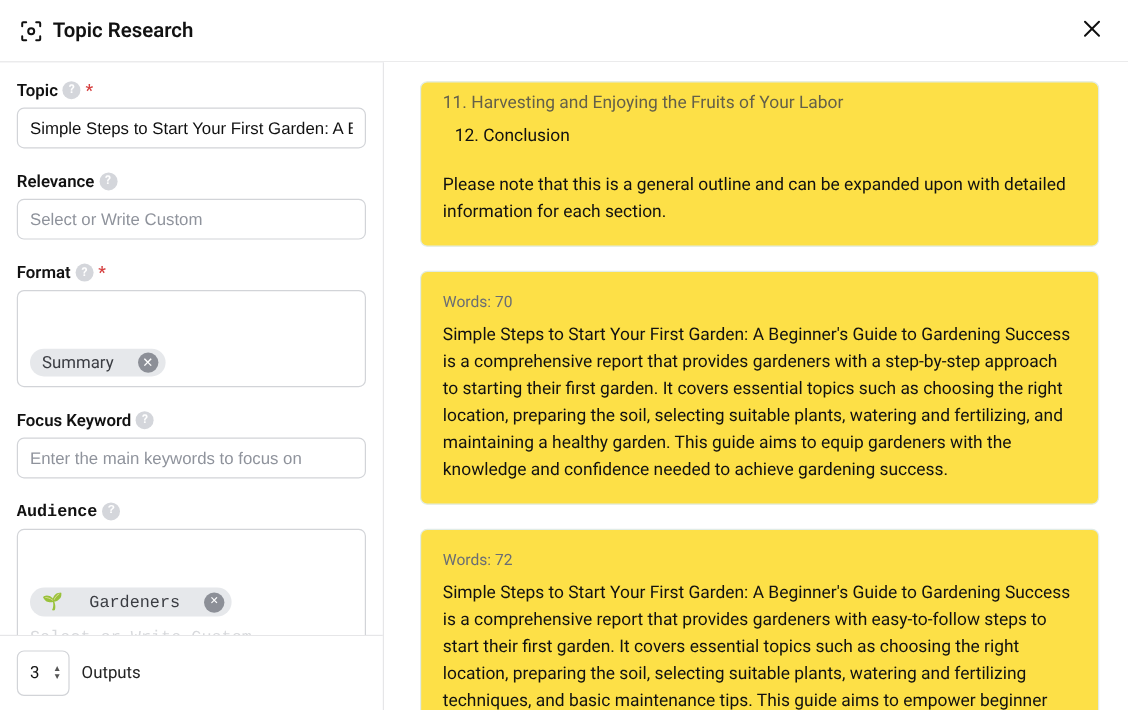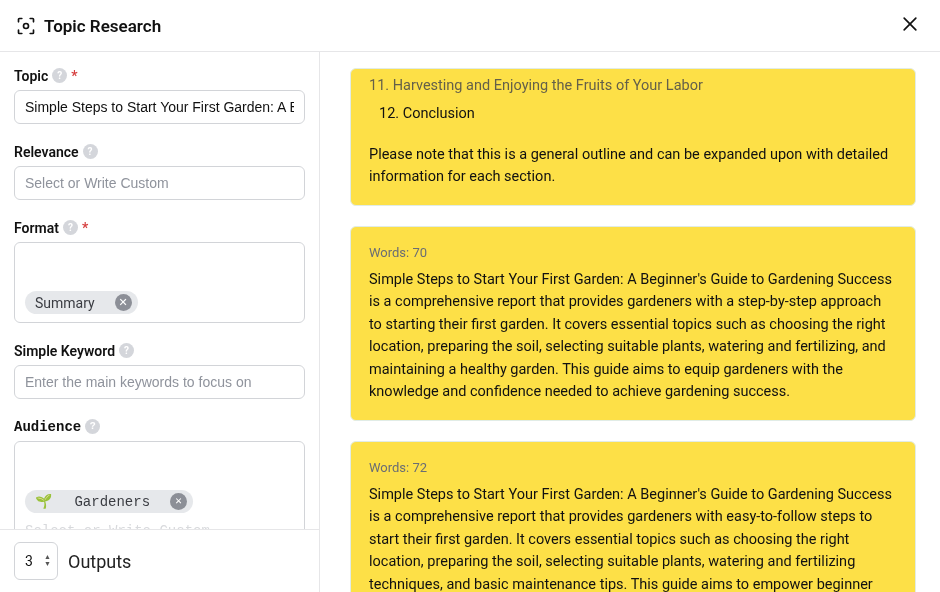--- a/index.html
+++ b/index.html
@@ -64,21 +64,21 @@
     display: flex; align-items: center; gap: 10px;
   }
   .spinner {
     width: 44px; height: 38px; border: 1px solid #d2d4d8; border-radius: 6px;
     display: flex; align-items: center; background: #fff; padding: 0 6px 0 10px;
     justify-content: space-between;
   }
   .spinner-val { font-size: 14px; }
   .spinner-arrows { display: flex; flex-direction: column; gap: 0px; }
   .spinner-arrows span { font-size: 7px; color: #555; line-height: 7px; cursor: pointer; }
-  .outputs-label { font-size: 18px; color: #222; }
+  .outputs-label { font-size: 14px; color: #222; }
   .spacer { flex: 1; }
   .generate-btn {
     background: #2196e3; color: #fff; border: none; border-radius: 6px;
     padding: 10px 18px; font-size: 15px; font-weight: 500; cursor: pointer;
   }
   .content {
     flex: 1; overflow-y: auto; padding: 16px 24px 16px 30px; background: #fff;
   }
   .result-card {
     background: #fde047; border: 1px solid #e1ece6; border-radius: 6px;
@@ -148,21 +148,21 @@
               <span>Summary</span>
               <span class="remove">
                 <span>✕</span>
               </span>
             </span>
           </div>
         </div>
 
         <div class="field-group">
           <div class="field-label">
-            <span>Simple Keyword</span>
+            <span>Focus Keyword</span>
             <span class="help-badge">?</span>
           </div>
           <input class="input" type="text" placeholder="Enter the main keywords to focus on" style="">
         </div>
 
         <div class="field-group" style="margin-bottom:0;font-family:Liberation Mono, monospace;">
           <div class="field-label">
             <span>Audience</span>
             <span class="help-badge">?</span>
           </div>

